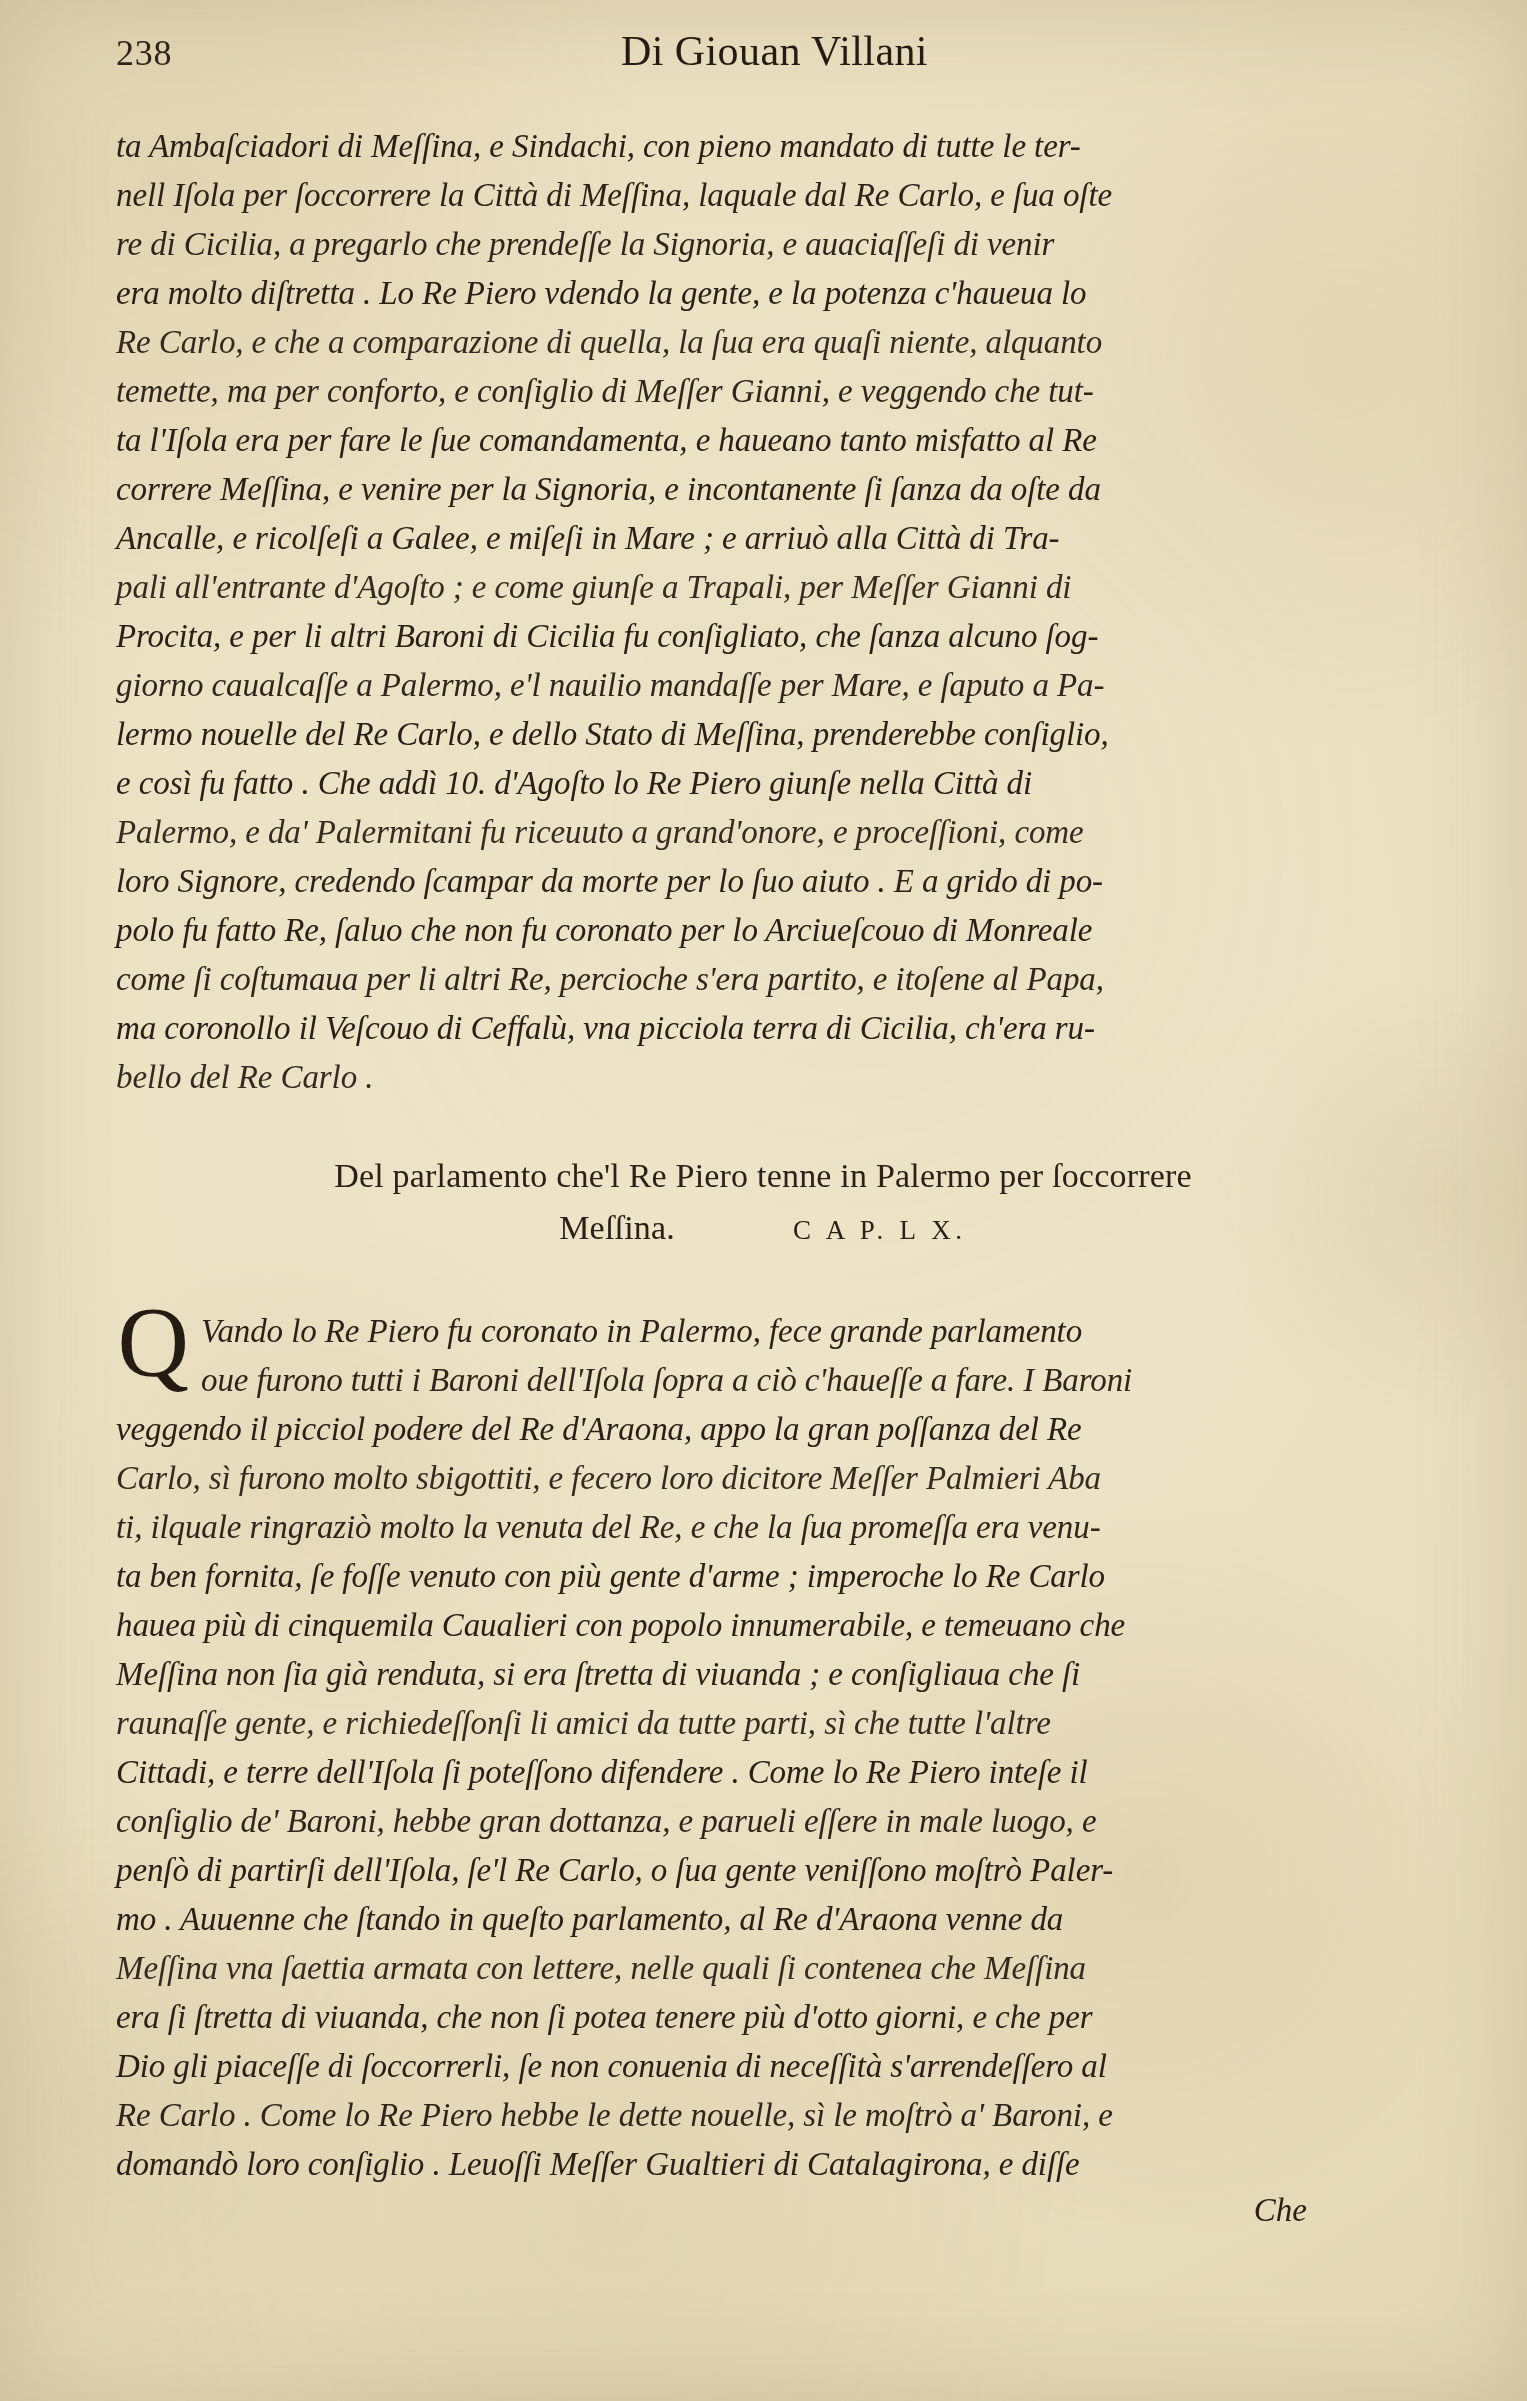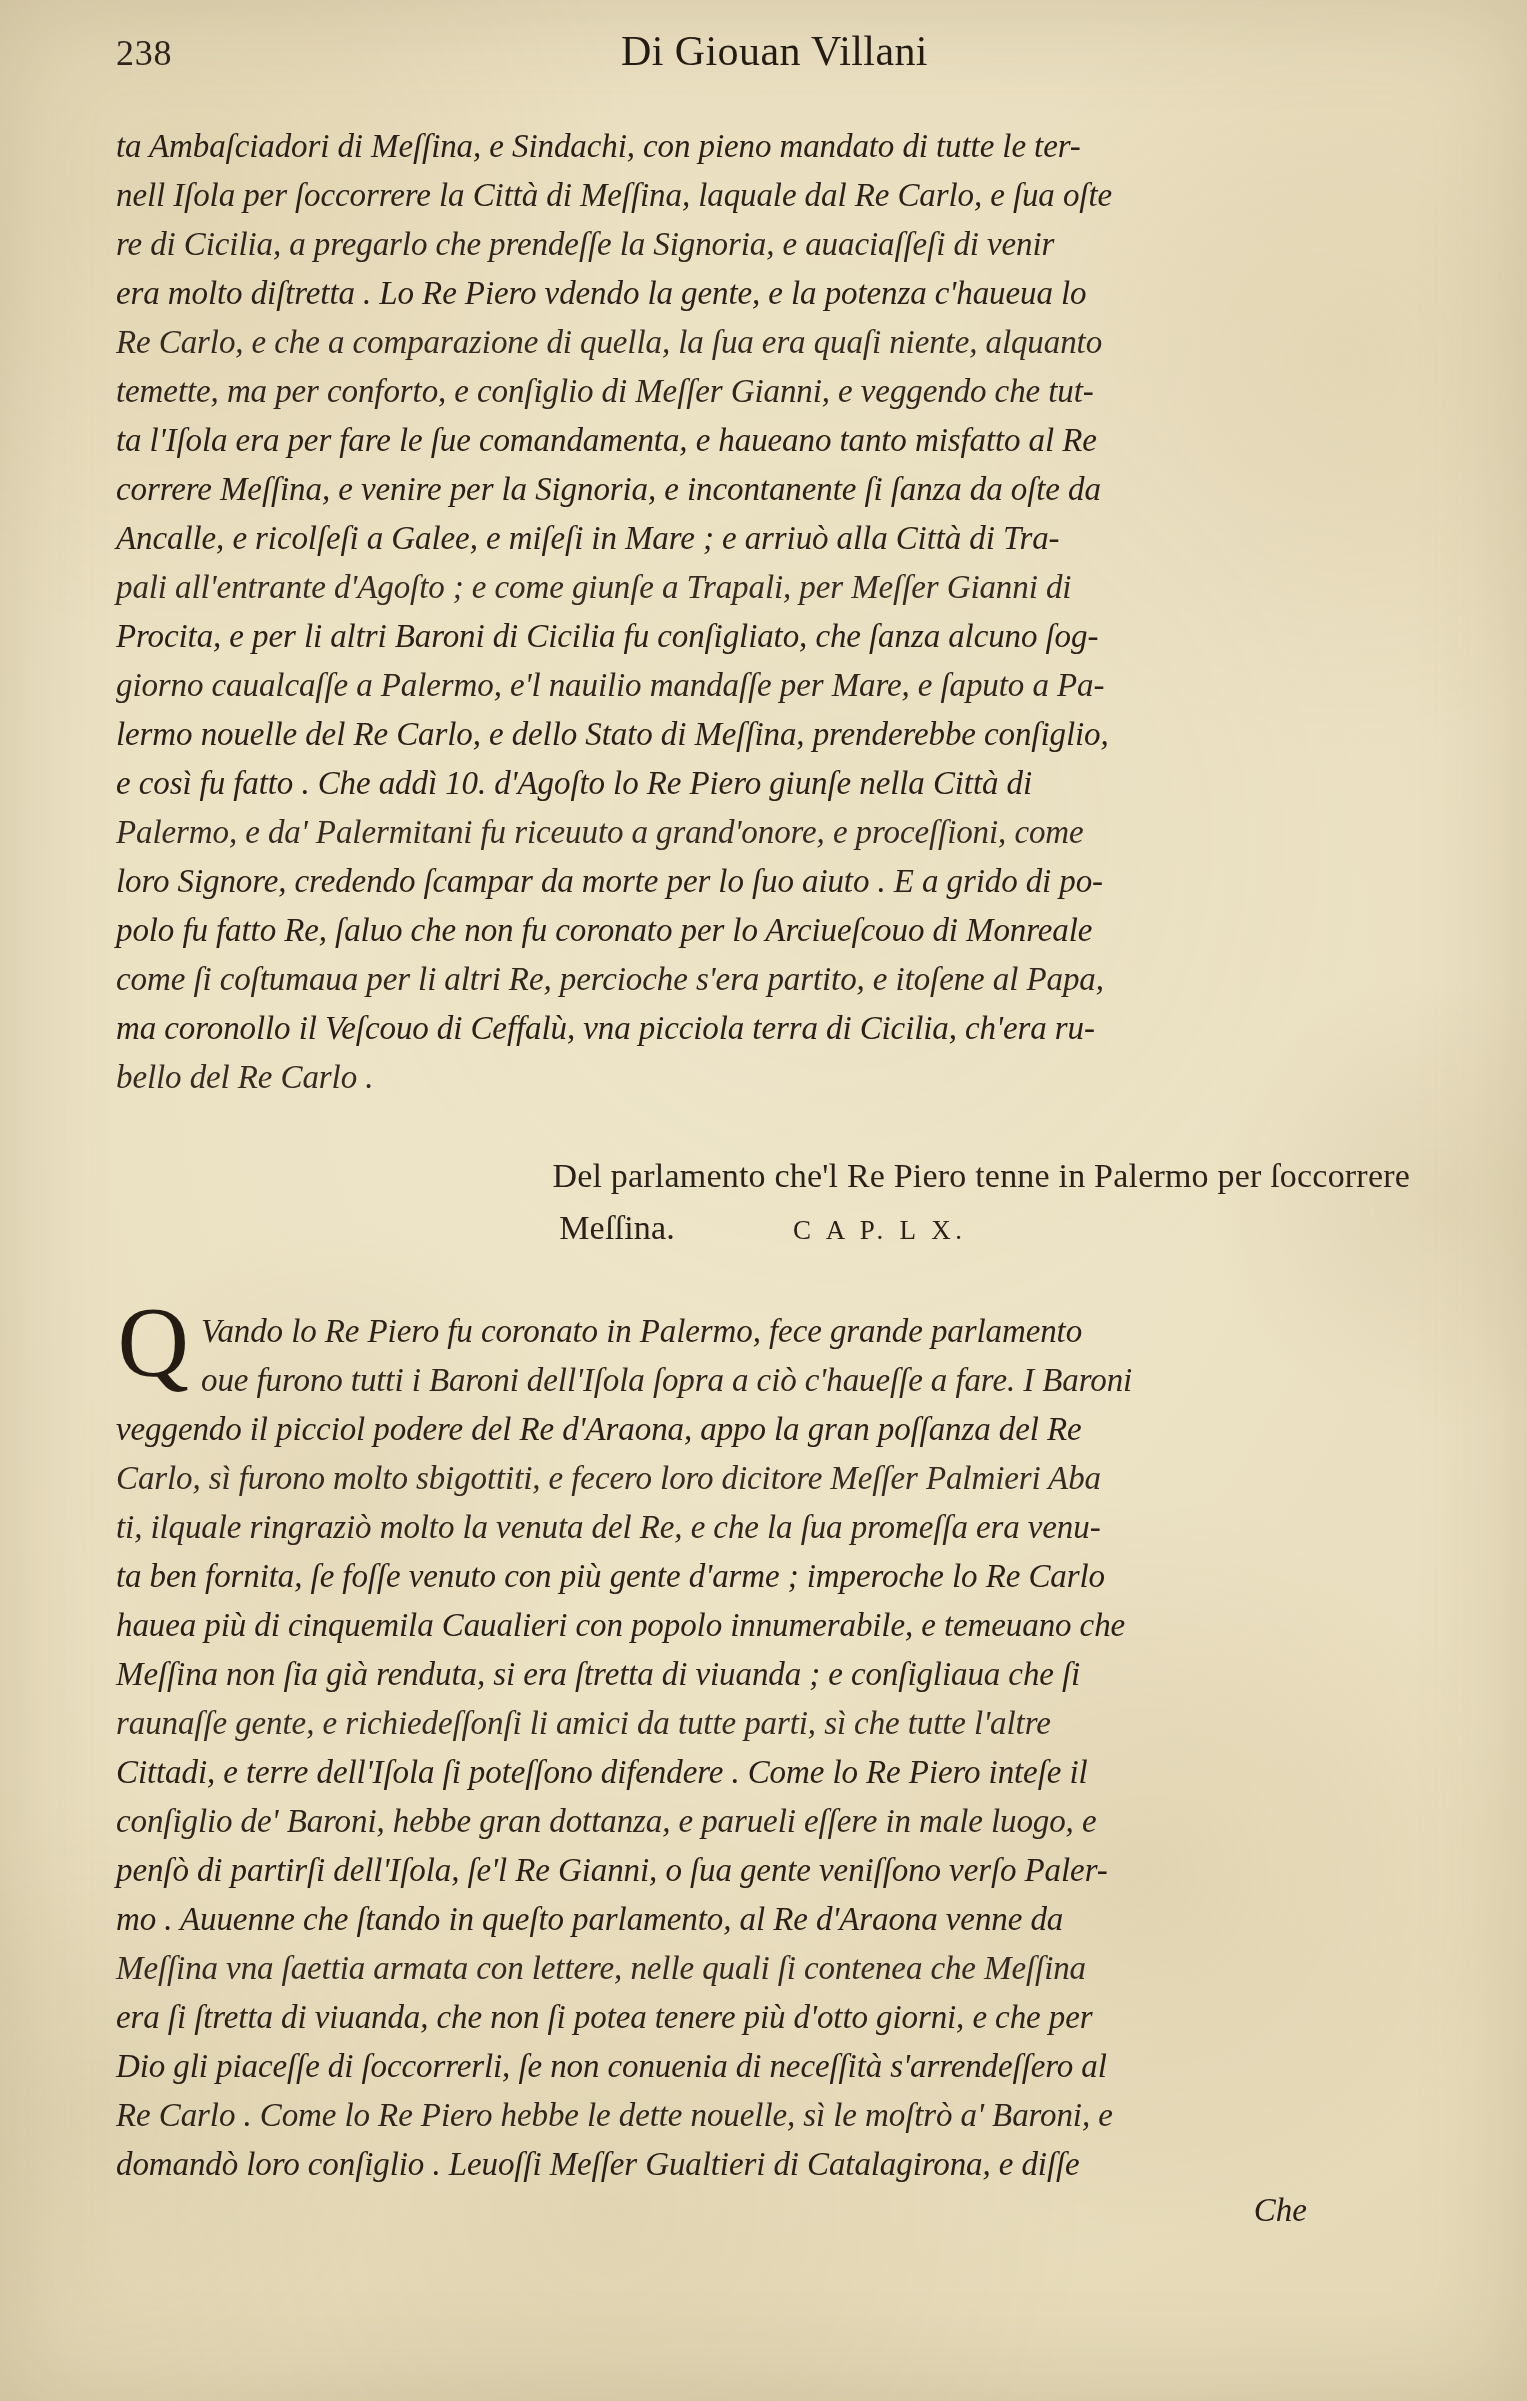--- a/index.html
+++ b/index.html
@@ -91,21 +91,21 @@
   
   .chapter-head {
     font-style: normal;
     text-align: center;
     font-size: 34px;
     line-height: 50px;
     color: #2b2118;
     margin-top: 49px;
     letter-spacing: 0.2px;
   }
-  .chapter-head .ch-l1 { display: block; text-align: right; }
+  .chapter-head .ch-l1 { display: block; }
   .chapter-head .ch-l2 {
     display: block;
     margin-top: 1.6px;
   }
   .cap-label {
     font-variant: normal;
     letter-spacing: 4.7px;
     margin-left: 118px;
     font-size: 27px;
   }
@@ -190,21 +190,21 @@
       <span class="ln indent2" style="transform: scaleX(1);">oue furono tutti i Baroni dell'Iſola ſopra a ciò c'haueſſe a fare. I Baroni</span>
       <span class="ln" style="transform: scaleX(1);">veggendo il picciol podere del Re d'Araona, appo la gran poſſanza del Re</span>
       <span class="ln" style="transform: scaleX(1);">Carlo, sì furono molto sbigottiti, e fecero loro dicitore Meſſer Palmieri Aba</span>
       <span class="ln" style="transform: scaleX(1);">ti, ilquale ringraziò molto la venuta del Re, e che la ſua promeſſa era venu-</span>
       <span class="ln" style="transform: scaleX(1);">ta ben fornita, ſe foſſe venuto con più gente d'arme ; imperoche lo Re Carlo</span>
       <span class="ln" style="transform: scaleX(1);">hauea più di cinquemila Caualieri con popolo innumerabile, e temeuano che</span>
       <span class="ln" style="transform: scaleX(1);">Meſſina non ſia già renduta, si era ſtretta di viuanda ; e conſigliaua che ſi</span>
       <span class="ln" style="transform: scaleX(1);">raunaſſe gente, e richiedeſſonſi li amici da tutte parti, sì che tutte l'altre</span>
       <span class="ln" style="transform: scaleX(1);">Cittadi, e terre dell'Iſola ſi poteſſono difendere . Come lo Re Piero inteſe il</span>
       <span class="ln" style="transform: scaleX(1);">conſiglio de' Baroni, hebbe gran dottanza, e parueli eſſere in male luogo, e</span>
-      <span class="ln" style="transform: scaleX(1);">penſò di partirſi dell'Iſola, ſe'l Re Gianni, o ſua gente veniſſono verſo Paler-</span>
+      <span class="ln" style="transform: scaleX(1);">penſò di partirſi dell'Iſola, ſe'l Re Carlo, o ſua gente veniſſono moſtrò Paler-</span>
       <span class="ln" style="transform: scaleX(1);">mo . Auuenne che ſtando in queſto parlamento, al Re d'Araona venne da</span>
       <span class="ln" style="transform: scaleX(1);">Meſſina vna ſaettia armata con lettere, nelle quali ſi contenea che Meſſina</span>
       <span class="ln" style="transform: scaleX(1);">era ſi ſtretta di viuanda, che non ſi potea tenere più d'otto giorni, e che per</span>
       <span class="ln" style="transform: scaleX(1);">Dio gli piaceſſe di ſoccorrerli, ſe non conuenia di neceſſità s'arrendeſſero al</span>
       <span class="ln" style="transform: scaleX(1);">Re Carlo . Come lo Re Piero hebbe le dette nouelle, sì le moſtrò a' Baroni, e</span>
       <span class="ln" style="transform: scaleX(1);">domandò loro conſiglio . Leuoſſi Meſſer Gualtieri di Catalagirona, e diſſe</span>
     </div>
 
     <div class="catchword">Che</div>
 

